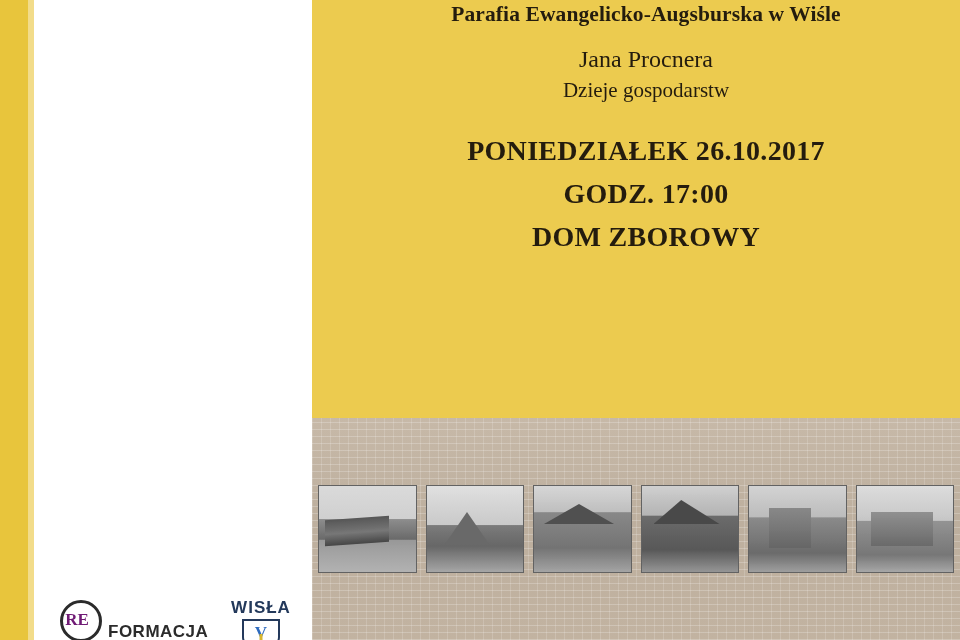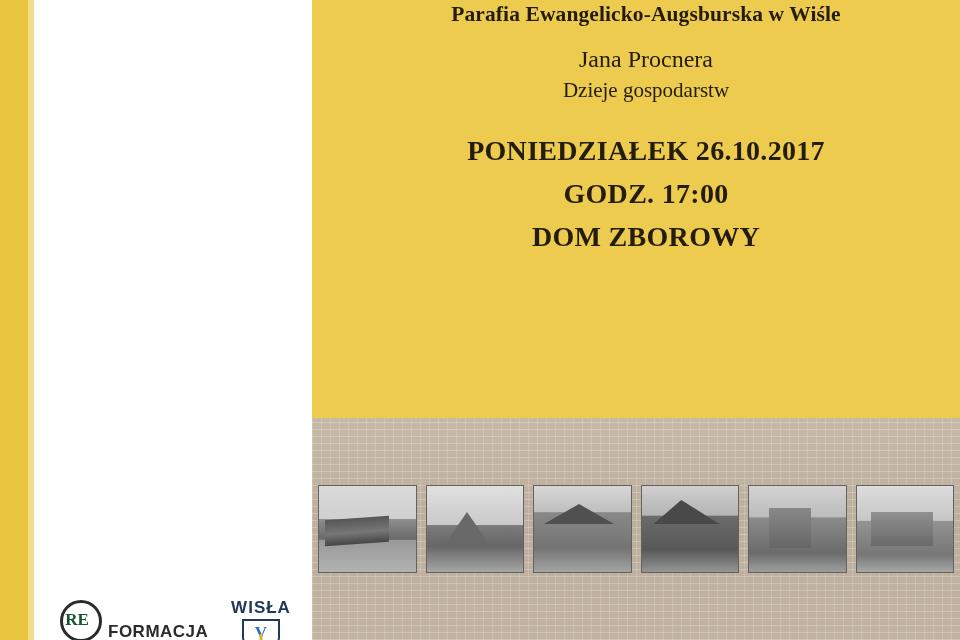--- a/index.html
+++ b/index.html
@@ -198,21 +198,21 @@
     background: #ffffff;
   }
   .ref-circle span {
     position: absolute;
     left: 0;
     right: 8px;
     top: 7px;
     text-align: center;
     font-weight: bold;
     font-size: 17px;
-    color: #14532d;
+    color: #701a75;
     font-family: "Liberation Serif", serif;
   }
   .ref-text {
     position: absolute;
     left: 48px;
     top: 22px;
     font-family: "Liberation Sans", sans-serif;
     font-weight: bold;
     font-size: 17px;
     letter-spacing: 0.5px;

